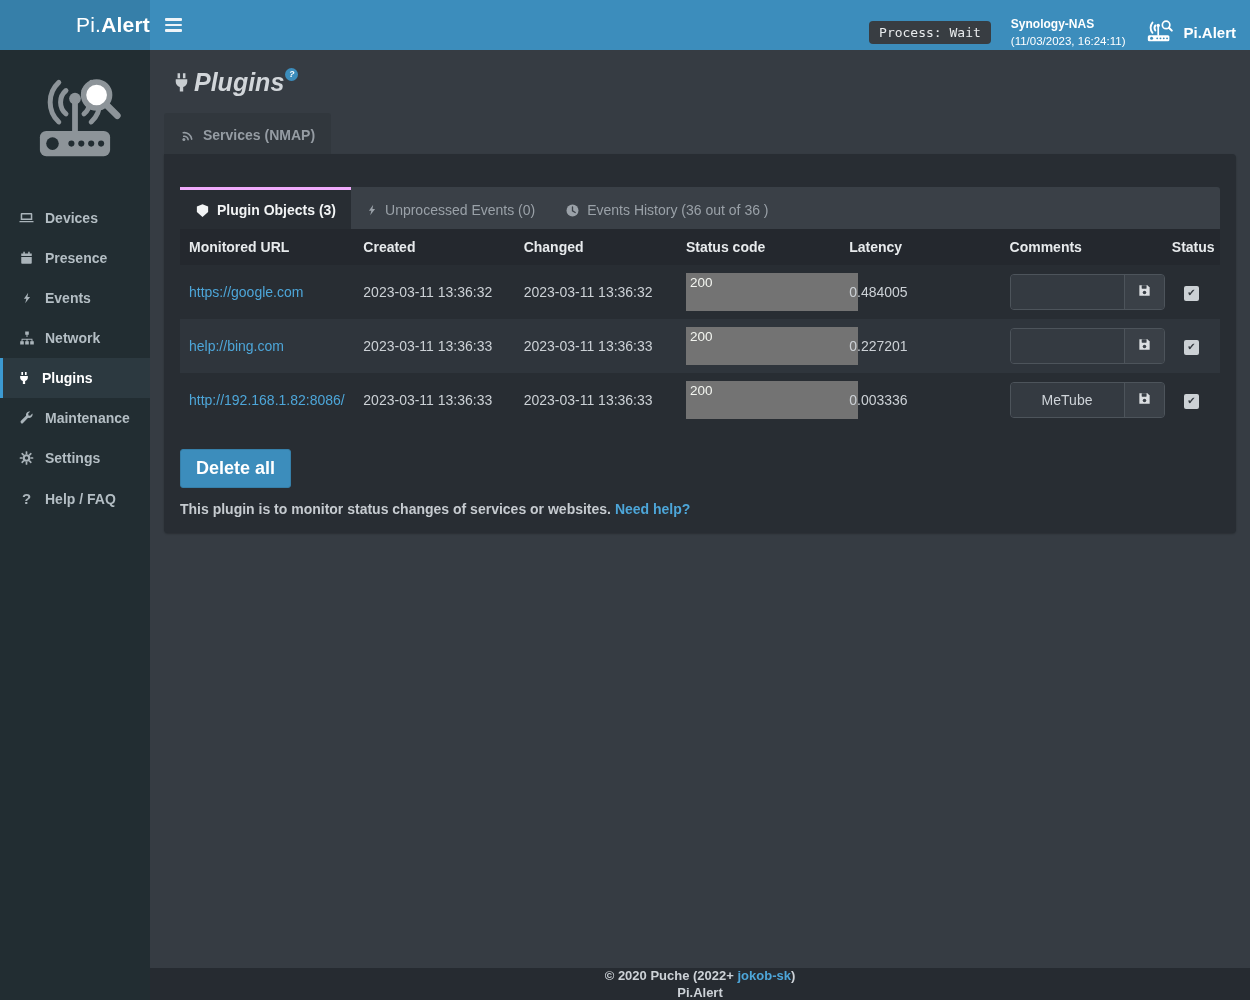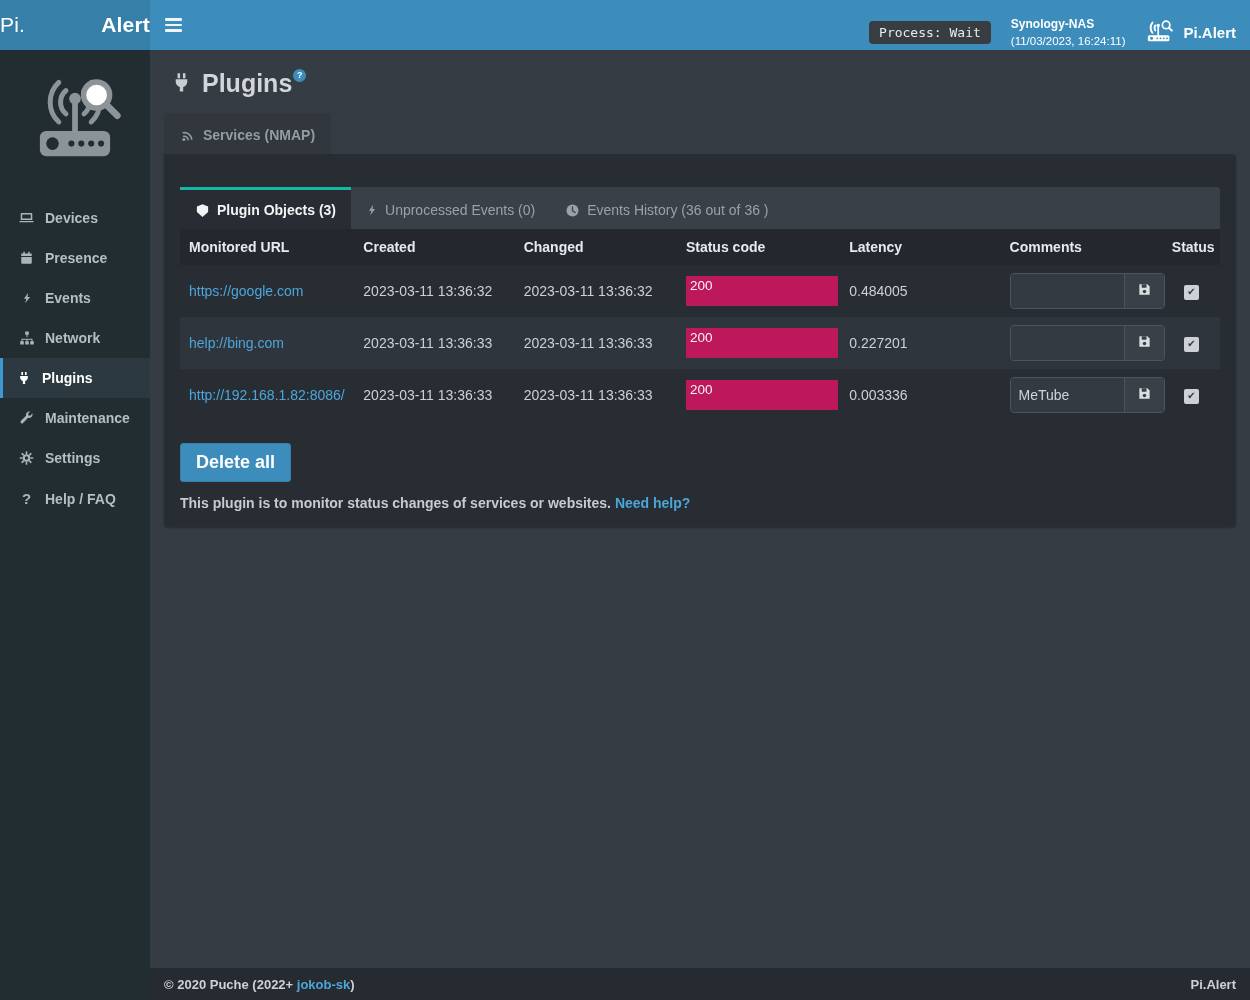--- a/index.html
+++ b/index.html
@@ -1,21 +1,21 @@
 <!DOCTYPE html>
 <html><head>
 <meta charset="utf-8">
 <style>
   * { margin:0; padding:0; box-sizing:border-box; }
   html,body { width:1250px; height:1000px; overflow:hidden; }
   body { font-family:"Liberation Sans", sans-serif; background:#363c43; position:relative; }
 
   
   .navbar { position:absolute; top:0; left:0; right:0; height:50px; display:flex; z-index:30; }
-  .logo { width:150px; background:#367fa9; color:#fff; display:flex; align-items:center; justify-content:space-between;
+  .logo { width:150px; background:#367fa9; color:#fff; display:flex; align-items:center; justify-content:flex-end;
           font-size:21px; letter-spacing:.2px; }
   .logo b { font-weight:bold; }
   .nav-main { flex:1; background:#3c8dbc; display:flex; align-items:flex-end; }
   .hamburger { width:46px; height:50px; display:flex; flex-direction:column; justify-content:center; align-items:center;
                gap:3px; cursor:pointer; }
   .hamburger span { display:block; width:17px; height:2.5px; background:#eef4f8; border-radius:1px; }
   .nav-right { margin-left:auto; display:flex; align-items:center; gap:20px; padding-right:14px; }
   .process-badge { font-family:"DejaVu Sans Mono", monospace; font-size:13px; color:#e9ecee;
                    background:#383d42; border-radius:4px; padding:4px 10px; }
   .host-block { color:#fff; font-size:11.5px; line-height:1.45; text-align:left; }
@@ -30,65 +30,65 @@
   .menu li { display:flex; align-items:center; gap:9px; padding:12px 8px 12px 14px; color:#b4bec4;
              font-size:14px; font-weight:600; cursor:pointer; border-left:3px solid transparent; }
   .menu li .mi { width:19px; display:flex; justify-content:center; color:#aab4ba; flex:none; }
   .menu li.active { background:#2c3940; color:#fff; border-left:3px solid #3c9ad2; padding-left:11px; }
   .menu li.active .mi { color:#fff; }
   .q-glyph { font-weight:bold; font-size:15px; }
 
   
   .footer { position:absolute; left:150px; right:0; bottom:0; height:32px; background:#262b31;
             display:flex; align-items:center; justify-content:space-between; padding:0 14px;
-            font-size:13px; color:#cdd2d7; font-weight:600; }
+            font-size:13px; color:#cdd2d7; font-weight:600;flex-direction:column; }
   .footer a, .link { color:#4da6d9; text-decoration:none; cursor:pointer; }
 
   
   .content { position:absolute; left:150px; top:50px; right:0; bottom:32px; padding:8px 14px 0; }
-  .page-title { display:flex; align-items:flex-end; gap:10px; color:#d2d6da; padding:8px 0 2px 7px; }
+  .page-title { display:flex; align-items:center; gap:2px; color:#d2d6da; padding:8px 0 2px 7px;font-style:italic; }
   .page-title .t-icon { color:#c9ced2; margin-top:5px; }
   .page-title h1 { font-size:25px; font-weight:600; line-height:1.2; }
   .badge-q { display:inline-block; width:13px; height:13px; border-radius:50%; background:#3c8dbc; color:#fff;
              font-size:9px; line-height:13px; text-align:center; font-weight:bold; vertical-align:14px; margin-left:1px; }
 
   .outer-tabs { display:flex; gap:10px; margin-top:13px; }
   .otab { display:flex; align-items:center; gap:7px; padding:11px 16px; font-size:14px; font-weight:600;
           color:#959ca3; background:#31373d; border-radius:3px 3px 0 0; border-top:3px solid transparent;
           cursor:pointer; }
   .otab.active { background:#282d33; color:#fff; border-top:3px solid #3e95c9; }
   .otab .ticon { display:flex; }
 
   .box { background:#282d33; border-radius:0 4px 4px 4px; padding:17px 16px 16px;
          box-shadow:0 1px 2px rgba(0,0,0,.25); }
 
   .inner-tabs { display:flex; background:#3a4047; border-radius:3px 3px 0 0; margin-top:16px; }
   .itab { display:flex; align-items:center; gap:7px; padding:12px 15px 11px; font-size:14px; color:#9aa1a8;
           border-top:3px solid transparent; cursor:pointer; }
-  .itab.active { background:#282d33; color:#f2f4f5; border-top:3px solid #14b8a6; font-weight:600; }
+  .itab.active { background:#282d33; color:#f2f4f5; border-top:3px solid #f0abfc; font-weight:600; }
   .itab .ticon { display:flex; }
 
   table { width:100%; border-collapse:collapse; table-layout:fixed; }
   col.c-url{width:174px} col.c-created{width:160px} col.c-changed{width:162px} col.c-code{width:163px}
   col.c-lat{width:160px} col.c-com{width:162px} col.c-status{width:57px}
   thead th { background:#24282e; color:#e7eaec; font-size:14px; font-weight:bold; text-align:left;
              padding:10px 9px; }
   thead th.center, td.center { text-align:center; }
   tbody td { font-size:14px; color:#ccd1d6; padding:8px 9px; vertical-align:middle; height:42px; }
   tbody tr:nth-child(odd)  { background:#282d33; }
   tbody tr:nth-child(even) { background:#2f353c; }
   td a { color:#4da6d9; text-decoration:none; cursor:pointer; }
 
-  .code-bar { display:block; width:152px; background:#be185d; color:#f3f5f0; font-size:13.5px;
-              line-height:19px; padding:0 0 11px 4px; }
+  .code-bar { display:block; width:172px; background:#737373; color:#f3f5f0; font-size:13.5px;
+              line-height:19px; padding:0 0 19px 4px; }
 
   .comment-group { display:flex; width:155px; height:36px; border:1px solid #4d545b; border-radius:4px;
                    overflow:hidden; background:#343a41; }
   .comment-group input { flex:1; min-width:0; background:#343a41; border:none; outline:none; color:#cfd4d9;
-                         font-size:14px; font-family:"Liberation Sans", sans-serif; padding:16px 8px; }
+                         font-size:14px; font-family:"Liberation Sans", sans-serif; padding:16px 8px; text-align:center; }
   .save-btn { width:40px; border:none; border-left:1px solid #4d545b; background:#3a4047; color:#dbdee1;
               display:flex; align-items:center; justify-content:center; cursor:pointer; }
 
   .cbx { width:15px; height:15px; background:#ccd1d5; border-radius:2px; display:inline-flex;
          align-items:center; justify-content:center; cursor:pointer; }
   .cbx::after { content:"\2714"; color:#343a40; font-size:10px; line-height:1; }
 
   .delete-btn { margin-top:22px; background:#3c8dbc; border:1px solid #367fa9; color:#fff; font-weight:600;
                 font-size:18px; padding:8px 15px; border-radius:3px; cursor:pointer;
                 font-family:"Liberation Sans", sans-serif; }

